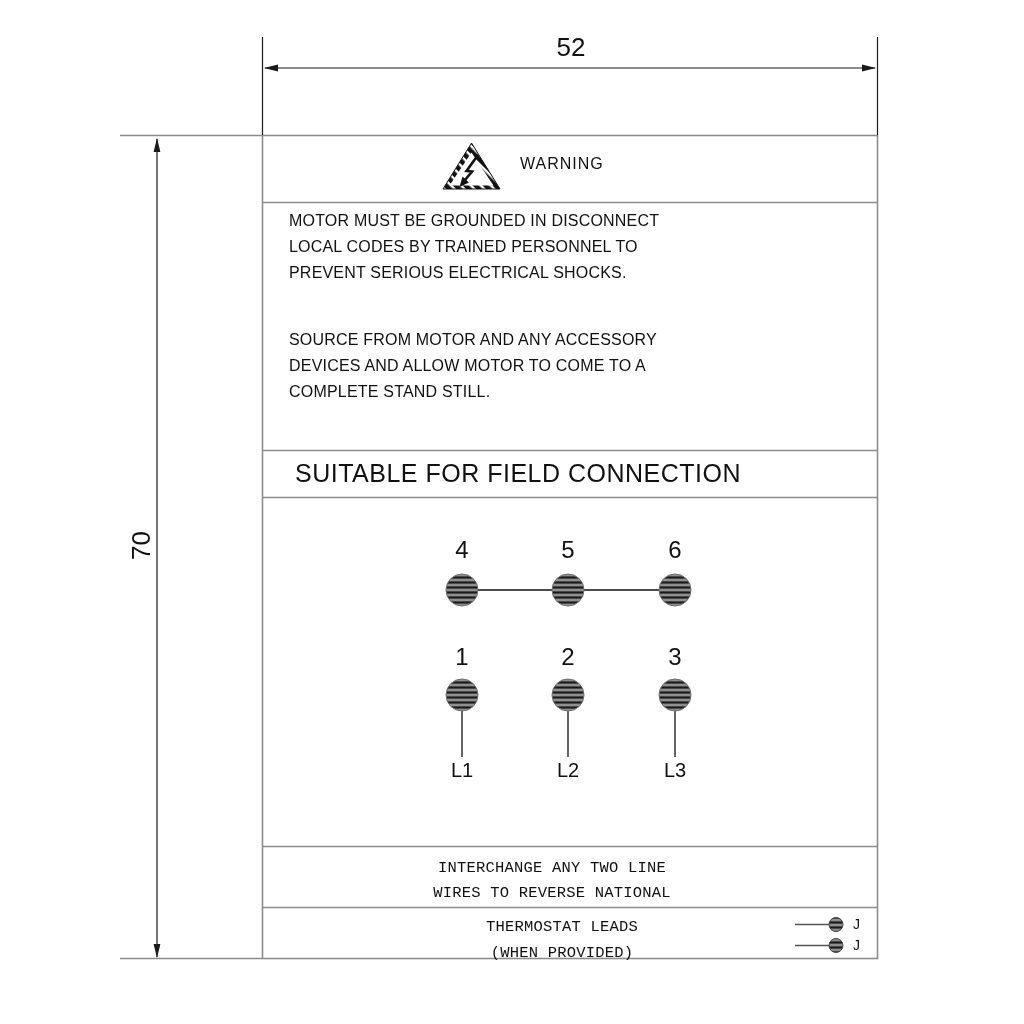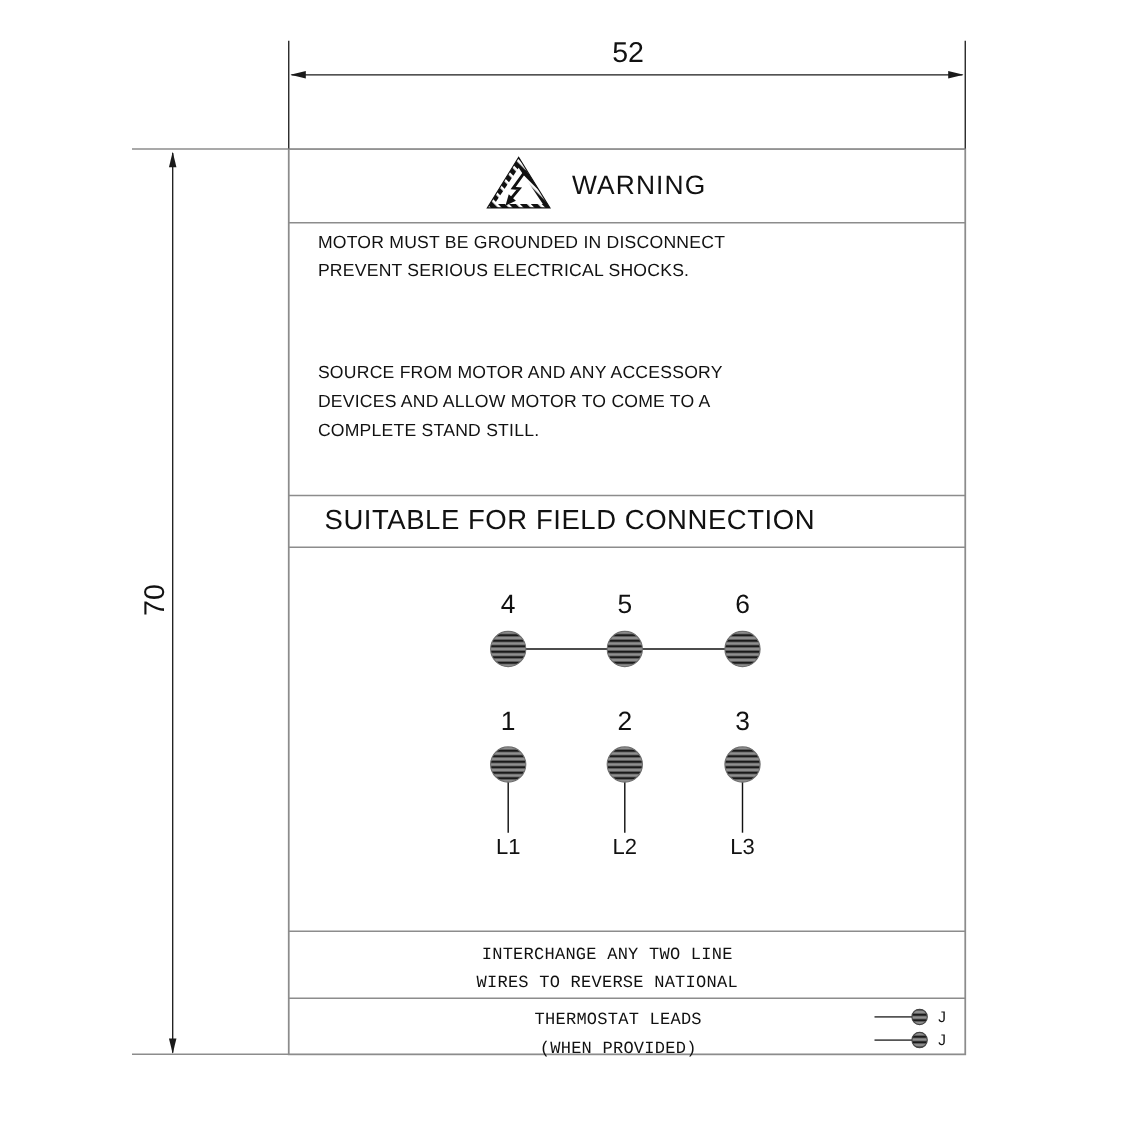--- a/index.html
+++ b/index.html
@@ -4,21 +4,21 @@
 <style>
   html,body{margin:0;padding:0;}
   body{
     width:1024px;height:1024px;position:relative;background:#ffffff;
     font-family:"Liberation Sans", sans-serif;color:#111111;overflow:hidden;
   }
   .abs{position:absolute;}
   .txt{white-space:nowrap;color:#111111;}
   .center{text-align:center;}
   
-  .warning-title{font-size:24px;letter-spacing:1px;}
+  .warning-title{font-size:16px;letter-spacing:1px;}
   
   .para{font-size:16px;line-height:26px;letter-spacing:.2px;}
   .para div{white-space:nowrap;}
   
   .banner-text{font-size:25px;letter-spacing:.5px;}
   
   .tnum{font-size:24px;width:60px;text-align:center;}
   .tlead{font-size:20px;width:60px;text-align:center;}
   
   .note{font-size:15.5px;letter-spacing:.2px;font-family:Liberation Mono, monospace;}
@@ -89,20 +89,21 @@
   <circle cx="836" cy="945.5" r="7" fill="url(#hatchH)" stroke="#444444" stroke-width="1"></circle>
 </svg>
 
 <div class="abs txt dim" style="left:546px;top:32px;width:50px;text-align:center;">52</div>
 <div class="abs txt dim dim-v" style="left:116px;top:530px;width:50px;text-align:center;">70</div>
 
 <div class="abs txt warning-title" style="left:520px;top:155px;">WARNING</div>
 
 <div class="abs para" style="left:289px;top:208px;">
   <div>MOTOR MUST BE GROUNDED IN DISCONNECT</div>
+  <div>LOCAL CODES BY TRAINED PERSONNEL TO</div>
   <div>PREVENT SERIOUS ELECTRICAL SHOCKS.</div>
 </div>
 
 <div class="abs para" style="left:289px;top:327px;">
   <div>SOURCE FROM MOTOR AND ANY ACCESSORY</div>
   <div>DEVICES AND ALLOW MOTOR TO COME TO A</div>
   <div>COMPLETE STAND STILL.</div>
 </div>
 
 <div class="abs txt banner-text center" style="left:262px;top:459px;width:512px;">SUITABLE FOR FIELD CONNECTION</div>

